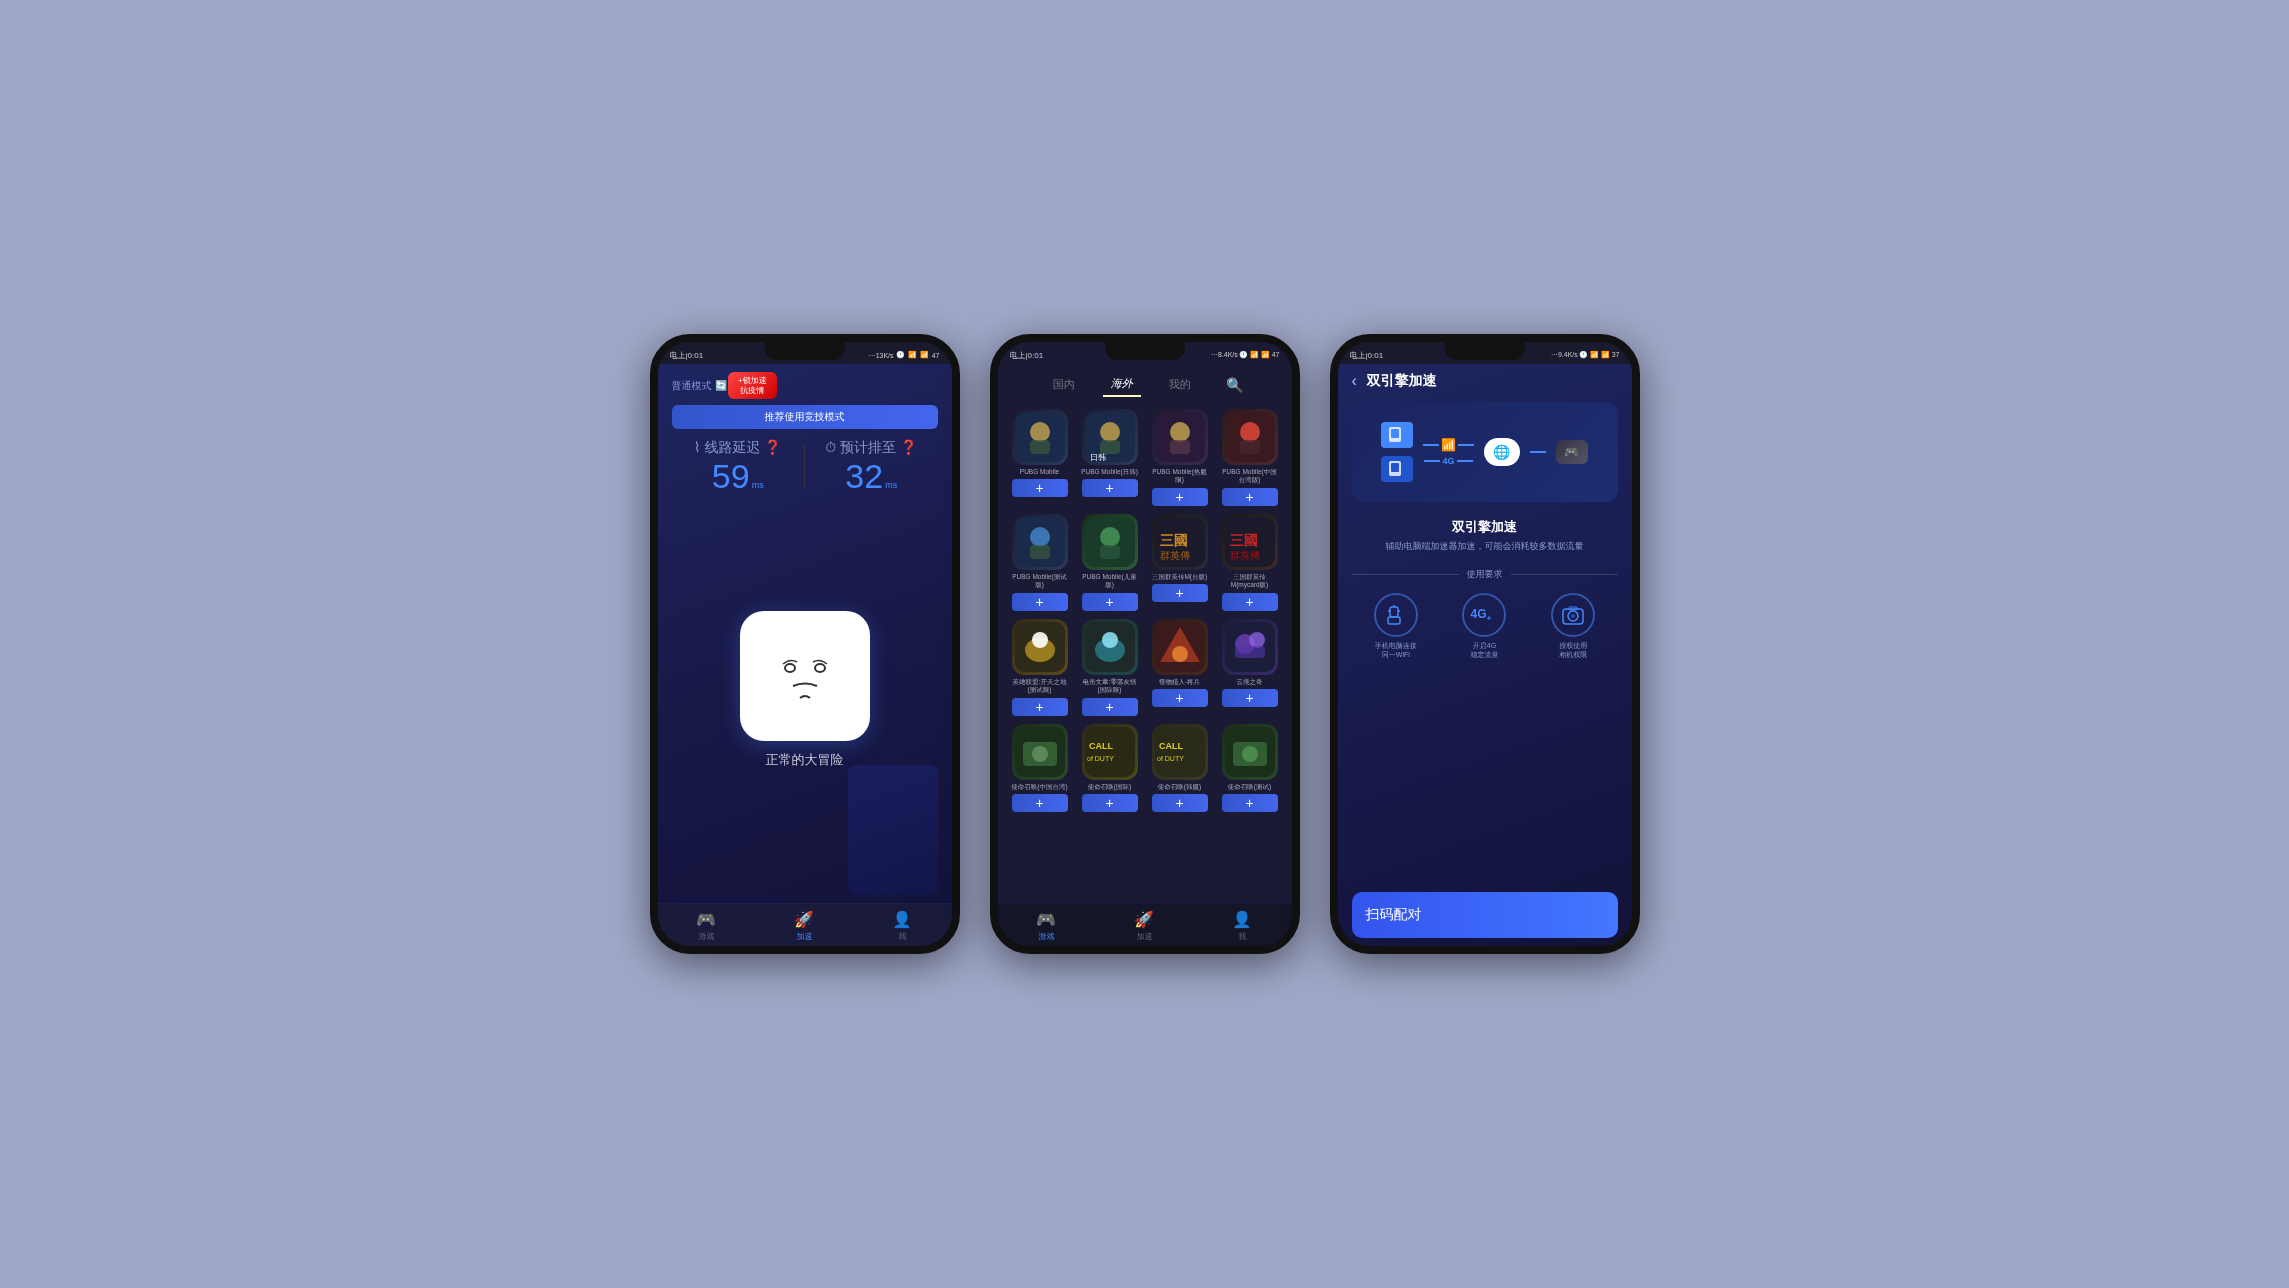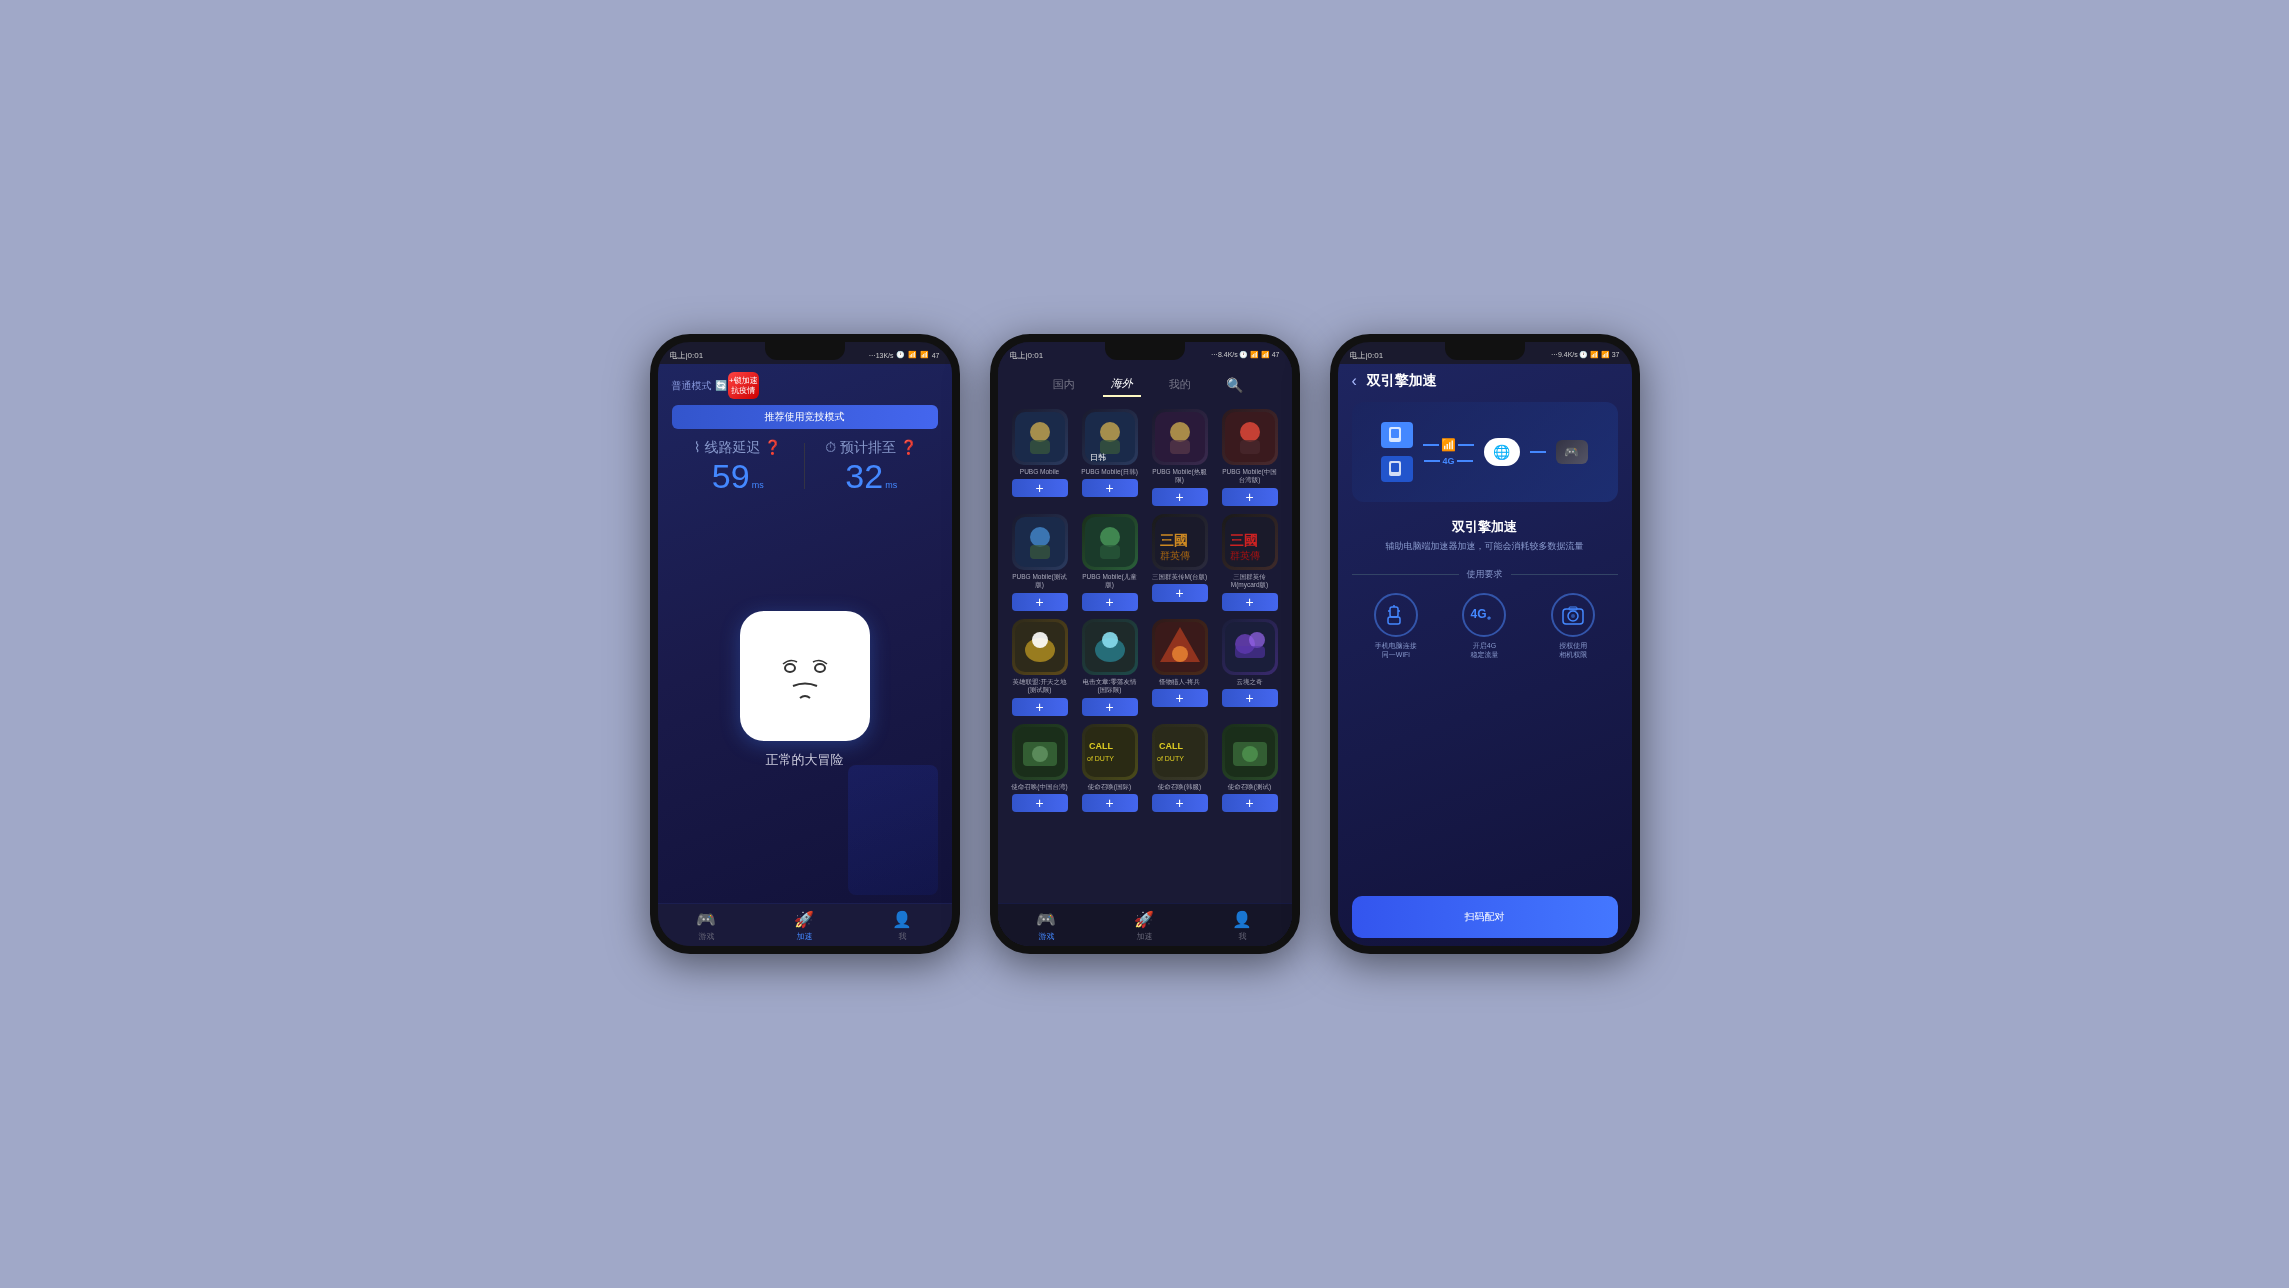--- a/index.html
+++ b/index.html
@@ -75,21 +75,21 @@
       color: #8899dd;
       font-size: 10px;
       display: flex;
       align-items: center;
       gap: 4px;
     }
     .boost-badge {
       background: linear-gradient(135deg, #ff4444, #cc0000);
       color: white;
       font-size: 8px;
-      padding: 4px 1px;
+      padding: 4px 10px;
       border-radius: 6px;
       text-align: center;
       line-height: 1.2;
     }
     .recommend-bar {
       background: linear-gradient(90deg, #3355cc, #4466ee);
       color: white;
       font-size: 10px;
       padding: 5px 12px;
       border-radius: 6px;
@@ -419,24 +419,23 @@
     }
     .req-label {
       color: #8899cc;
       font-size: 7px;
       text-align: center;
       line-height: 1.4;
     }
     .scan-button {
       background: linear-gradient(90deg, #3355ee, #4477ff);
       color: white;
-      font-size: 10px;
+      font-size: 14px;
       padding: 14px;
       border-radius: 10px;
-      text-align: center;
       cursor: pointer;
       margin-top: auto;
     }
     .diagram-left-col {
       display: flex;
       flex-direction: column;
       align-items: center;
       gap: 8px;
     }
   </style>

